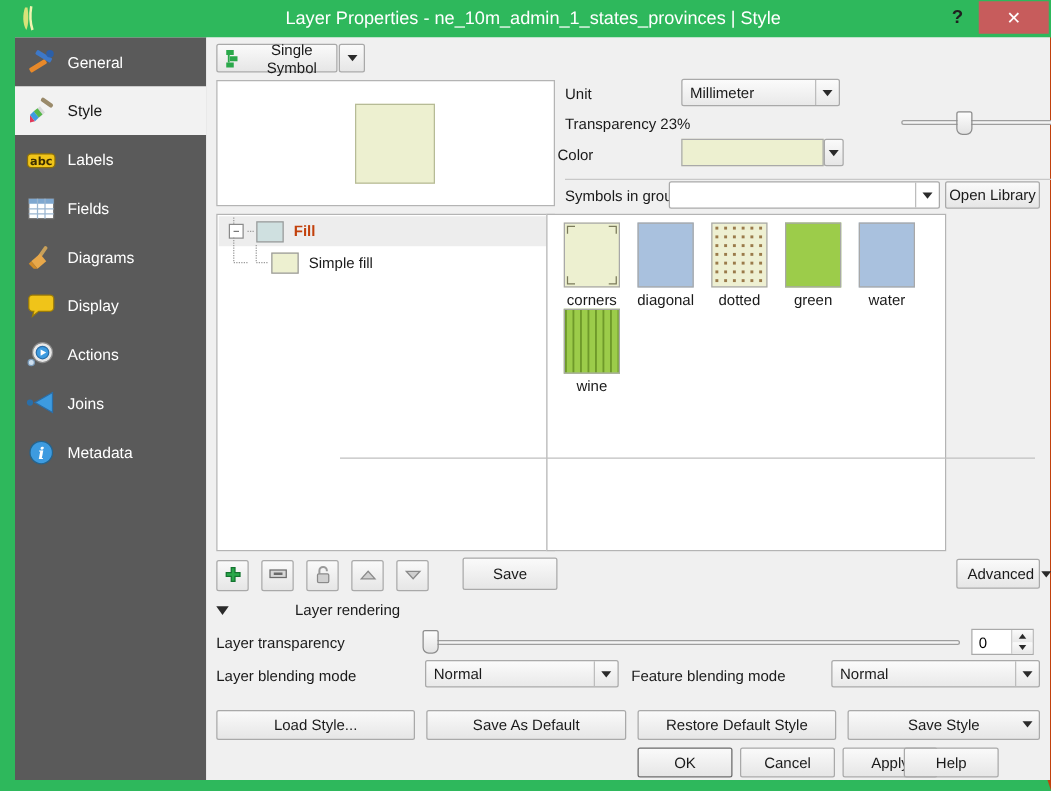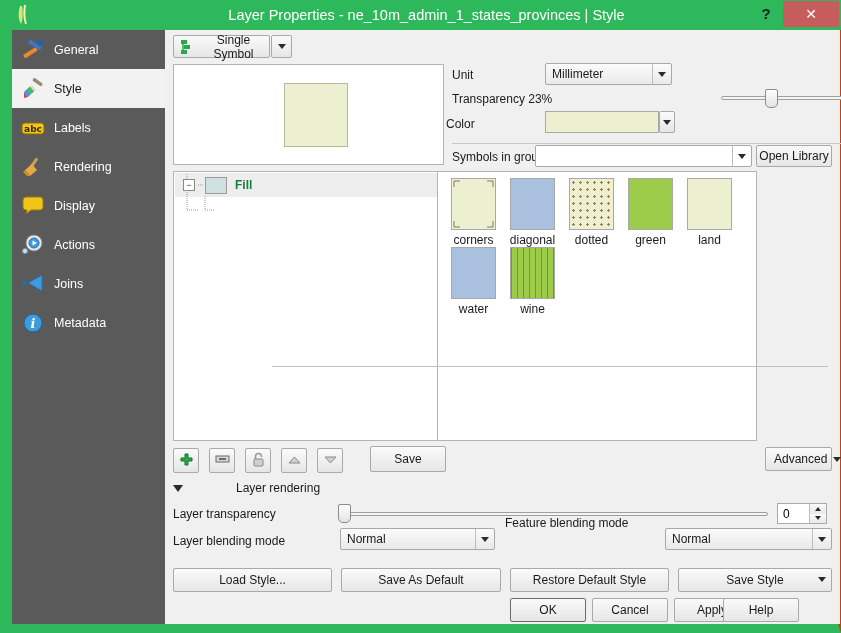--- a/index.html
+++ b/index.html
@@ -326,30 +326,43 @@
       <div class="side-item">
         <span class="side-ico">
           <svg width="26" height="26" viewBox="0 0 26 26">
             <rect x="2" y="8" width="22" height="11" rx="3" fill="#f0c419" stroke="#8a6d08" stroke-width="1"></rect>
             <text x="13" y="17" font-size="9" font-family="DejaVu Sans" font-weight="bold" fill="#3a2c00" text-anchor="middle">abc</text>
           </svg>
         </span>
         <span>Labels</span>
       </div>
 
+      <div class="side-item">
+        <span class="side-ico">
+          <svg width="26" height="26" viewBox="0 0 26 26">
+            <rect x="3" y="5" width="20" height="16" fill="#ffffff" stroke="#6b6b6b"></rect>
+            <rect x="3" y="5" width="20" height="4" fill="#7fa8d0"></rect>
+            <line x1="3" y1="13" x2="23" y2="13" stroke="#9ab6d0"></line>
+            <line x1="3" y1="17" x2="23" y2="17" stroke="#9ab6d0"></line>
+            <line x1="10" y1="5" x2="10" y2="21" stroke="#9ab6d0"></line>
+            <line x1="16" y1="5" x2="16" y2="21" stroke="#9ab6d0"></line>
+          </svg>
+        </span>
+        <span>Fields</span>
+      </div>
 
       <div class="side-item">
         <span class="side-ico">
           <svg width="26" height="26" viewBox="0 0 26 26">
             <rect x="13" y="3" width="3" height="11" rx="1.5" transform="rotate(35 14 8)" fill="#c8a05a"></rect>
             <path d="M5 16 L12 10 L17 16 L10 22 Z" fill="#e8a84a"></path>
             <path d="M5 16 L10 22 L7 22 L3 18 Z" fill="#d08a28"></path>
           </svg>
         </span>
-        <span>Rendering</span>
+        <span>Diagrams</span>
       </div>
 
       <div class="side-item">
         <span class="side-ico">
           <svg width="26" height="26" viewBox="0 0 26 26">
             <path d="M3 7 A3 3 0 0 1 6 4 L20 4 A3 3 0 0 1 23 7 L23 14 A3 3 0 0 1 20 17 L11 17 L6 21 L7 17 L6 17 A3 3 0 0 1 3 14 Z" fill="#f0c419" stroke="#9a7a08"></path>
           </svg>
         </span>
         <span>Display</span>
       </div>
@@ -408,23 +421,27 @@
 
       <div class="panel" style="position:absolute;left:8px;top:34px;width:271px;height:101px;">
         <div style="position: absolute; left: 110px; top: 18px; width: 64px; height: 64px; box-sizing: border-box; background: rgb(237, 240, 208); border: 1px solid rgb(182, 187, 150);" id="preview-swatch"></div>
       </div>
 
       <div class="panel" style="position:absolute;left:8px;top:141px;width:271px;height:270px;">
 
         <div id="tree-row-fill">
           <span style="width:10px;height:10px;border:1px solid #8a8a8a;background:#ffffff;margin-left:8px;display:flex;align-items:center;justify-content:center;font-size:9px;line-height:9px;color:#333;flex:0 0 auto;">−</span>
           <span style="margin-left: 10px; background: rgb(207, 224, 224);" class="sw" id="tree-fill-swatch"></span>
-          <span style="margin-left:8px;font-weight:bold;font-size:12px;color:#15803d;">Fill</span>
+          <span style="margin-left:8px;font-weight:bold;font-size:12px;color:#c2410c;">Fill</span>
         </div>
 
+        <div style="position:absolute;left:1px;top:25px;right:1px;height:26px;display:flex;align-items:center;">
+          <span style="margin-left: 42px; background: rgb(237, 240, 208);" class="sw" id="tree-simple-swatch"></span>
+          <span style="margin-left:8px;font-size:12px;color:#1a1a1a;">Simple fill</span>
+        </div>
 
         <svg style="position:absolute;left:0;top:0;pointer-events:none;" width="271" height="60">
           <line x1="13" y1="2" x2="13" y2="7" stroke="#9a9a9a" stroke-dasharray="1,1"></line>
           <line x1="13" y1="18" x2="13" y2="38" stroke="#9a9a9a" stroke-dasharray="1,1"></line>
           <line x1="13" y1="38" x2="24" y2="38" stroke="#9a9a9a" stroke-dasharray="1,1"></line>
           <line x1="24" y1="13" x2="30" y2="13" stroke="#9a9a9a" stroke-dasharray="1,1"></line>
           <line x1="31" y1="24" x2="31" y2="38" stroke="#9a9a9a" stroke-dasharray="1,1"></line>
           <line x1="31" y1="38" x2="40" y2="38" stroke="#9a9a9a" stroke-dasharray="1,1"></line>
         </svg>
       </div>
@@ -514,24 +531,20 @@
             </div>
             <div class="symcell">
               <div class="symbox" style="background: radial-gradient(circle, rgb(154, 122, 74) 1.1px, transparent 1.2px) 0% 0% / 7px 7px rgb(238, 240, 210);"></div>
               <div class="symlabel">dotted</div>
             </div>
             <div class="symcell">
               <div class="symbox" style="background: rgb(156, 204, 74);"></div>
               <div class="symlabel">green</div>
             </div>
             <div class="symcell">
-              <div class="symbox" style="background: rgb(237, 240, 208);"></div>
-              <div class="symlabel">land</div>
-            </div>
-            <div class="symcell">
               <div class="symbox" style="background: rgb(169, 193, 222);"></div>
               <div class="symlabel">water</div>
             </div>
             <div class="symcell">
               <div class="symbox" style="background: repeating-linear-gradient(to right, rgb(111, 154, 42) 0px, rgb(111, 154, 42) 1.5px, transparent 1.5px, transparent 6px) 0% 0% / 6px 9px repeat rgb(156, 204, 74);"></div>
               <div class="symlabel">wine</div>
             </div>
           </div>
       </div>
 
@@ -562,21 +575,21 @@
       </div>
 
       <div class="lbltext" style="position:absolute;left:8px;top:504px;">Layer blending mode</div>
       <div class="combo" style="position:absolute;left:175px;top:498px;width:155px;height:22px;">
         <span class="lbl">Normal</span>
         <span class="arrowbox">
             <span class="caret"></span>
           </span>
       </div>
 
-      <div class="lbltext" style="position:absolute;left:340px;top:486px;">Feature blending mode</div>
+      <div class="lbltext" style="position:absolute;left:340px;top:504px;">Feature blending mode</div>
       <div class="combo" style="position:absolute;left:500px;top:498px;width:167px;height:22px;">
         <span class="lbl">Normal</span>
         <span class="arrowbox">
             <span class="caret"></span>
           </span>
       </div>
 
       <div class="btn" style="position:absolute;left:8px;top:538px;width:159px;height:24px;">Load Style...</div>
       <div class="btn" style="position:absolute;left:176px;top:538px;width:160px;height:24px;">Save As Default</div>
       <div class="btn" style="position:absolute;left:345px;top:538px;width:159px;height:24px;">Restore Default Style</div>

